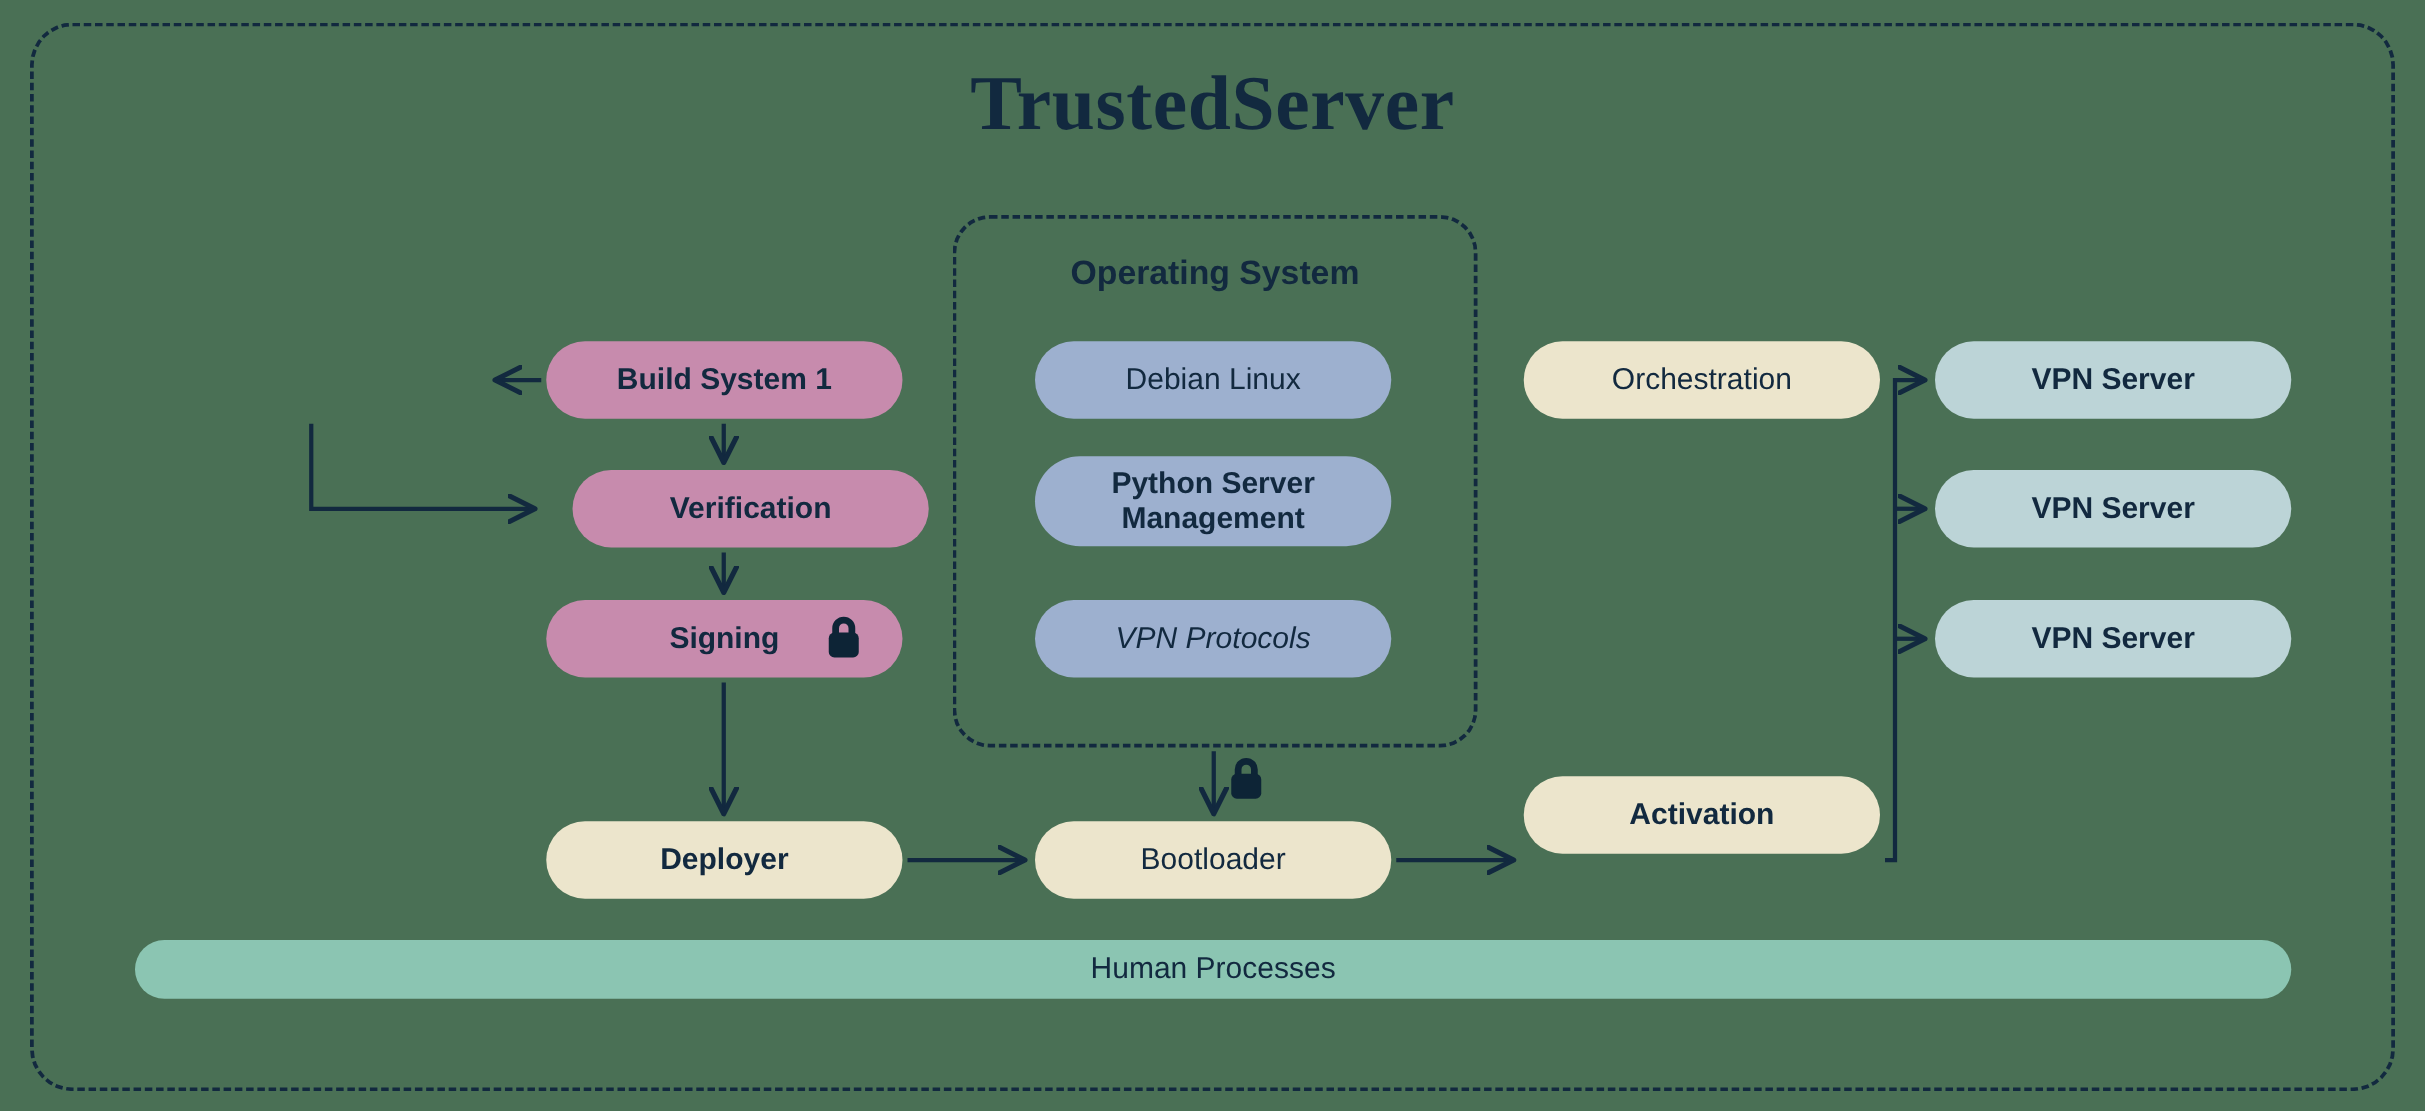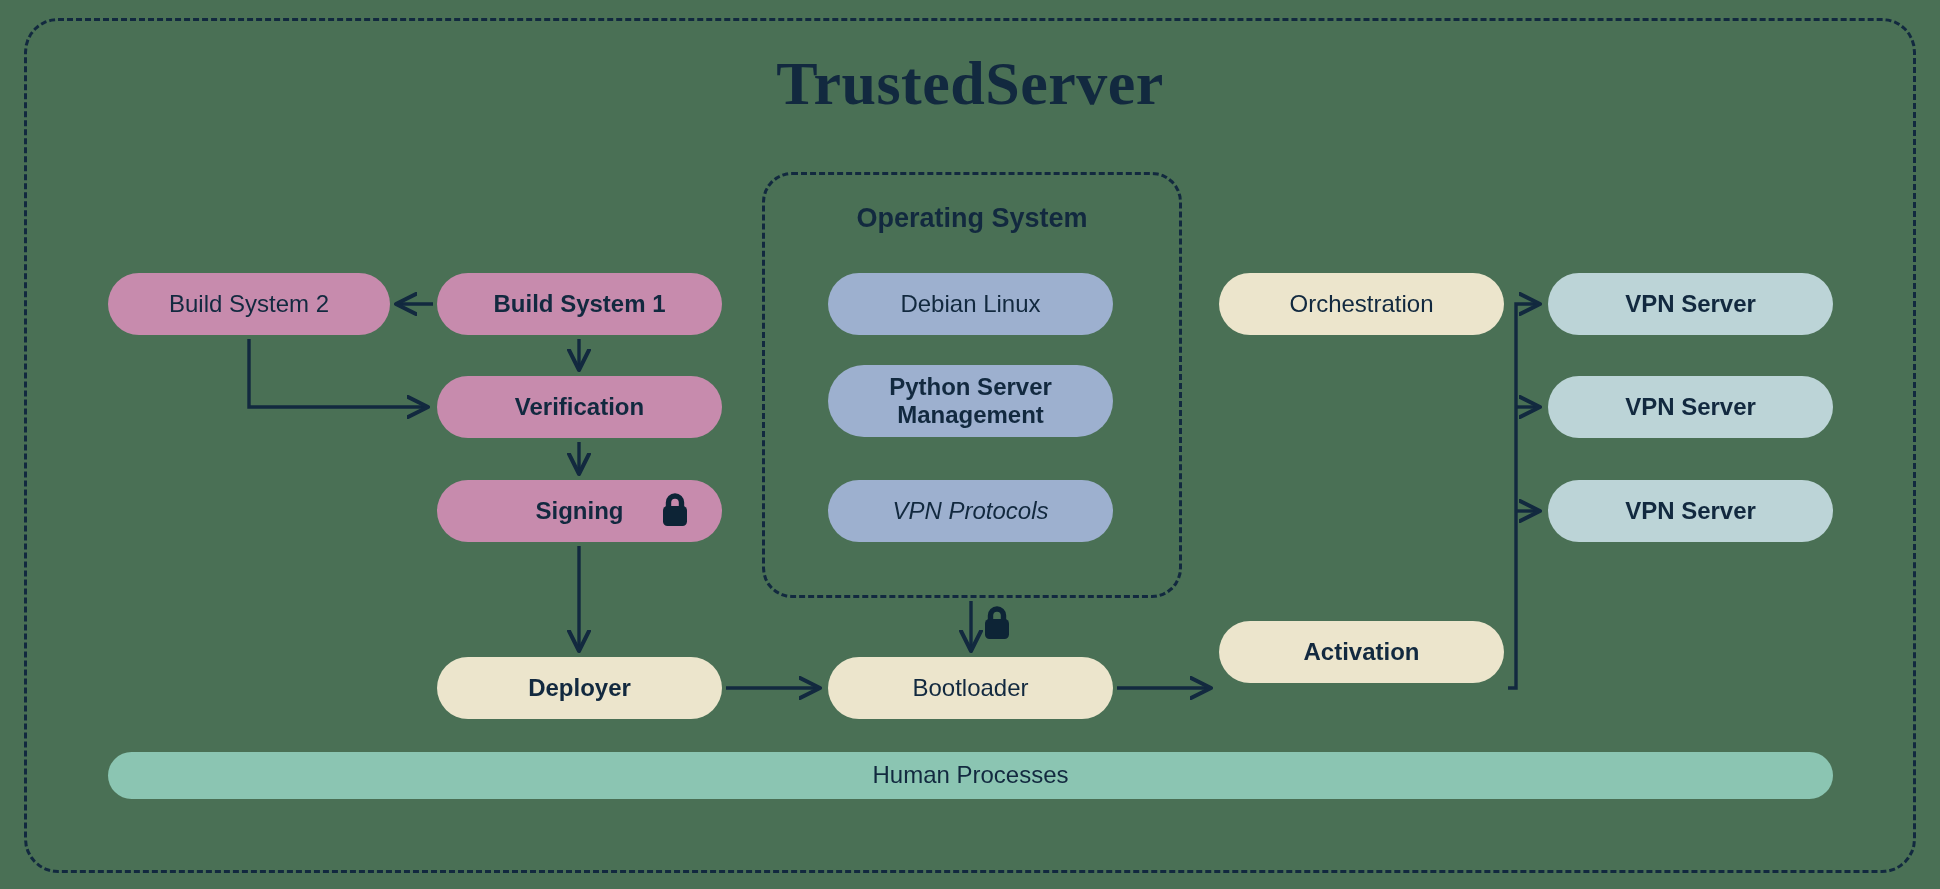--- a/index.html
+++ b/index.html
@@ -75,21 +75,21 @@
 
   .c-pink   { background: #c78bad; }
   .c-blue   { background: #9db0cf; }
   .c-cream  { background: #ece5cc; }
   .c-vpn    { background: #bcd4d7; }
   .c-mint   { background: #8bc5b2; }
 
   
   .n-build2      { left: 108px;  top: 273px; width: 282px; height: 62px; }
   .n-build1      { left: 437px;  top: 273px; width: 285px; height: 62px; }
-  .n-verify      { left: 437px;  top: 376px; width: 285px; height: 62px; }
+  .n-verify      { left: 458px;  top: 376px; width: 285px; height: 62px; }
   .n-signing     { left: 437px;  top: 480px; width: 285px; height: 62px; }
   .n-deployer    { left: 437px;  top: 657px; width: 285px; height: 62px; }
 
   
   .n-debian      { left: 828px;  top: 273px; width: 285px; height: 62px; }
   .n-pythonsrv   { left: 828px;  top: 365px; width: 285px; height: 72px; }
   .n-vpnproto    { left: 828px;  top: 480px; width: 285px; height: 62px; font-style: italic; }
 
   
   .n-bootloader  { left: 828px;  top: 657px; width: 285px; height: 62px; }
@@ -155,21 +155,20 @@
 
       <path d="M 1508 688 L 1516 688 L 1516 304 L 1540 304" marker-end="url(#arrow)"></path>
       <path d="M 1516 407 L 1540 407" marker-end="url(#arrow)"></path>
       <path d="M 1516 511 L 1540 511" marker-end="url(#arrow)"></path>
     </g>
   </svg>
 
   <div class="os-group"></div>
   <div class="os-group-title">Operating System</div>
 
-  <div class="node c-pink n-build2 regular">Build System 2</div>
   <div class="node c-pink n-build1">Build System 1</div>
   <div class="node c-pink n-verify">Verification</div>
   <div class="node c-pink n-signing">Signing</div>
 
   <span class="lock-icon lock-signing">
     <svg width="34" height="40" viewBox="0 0 34 40" aria-hidden="true">
       <path d="M10.5 17 V12.5 a6.5 6.5 0 0 1 13 0 V17" fill="none" stroke="#0d2436" stroke-width="5.4" stroke-linecap="round"></path>
       <rect x="5" y="16" width="24" height="20" rx="4.5" fill="#0d2436"></rect>
     </svg>
   </span>

